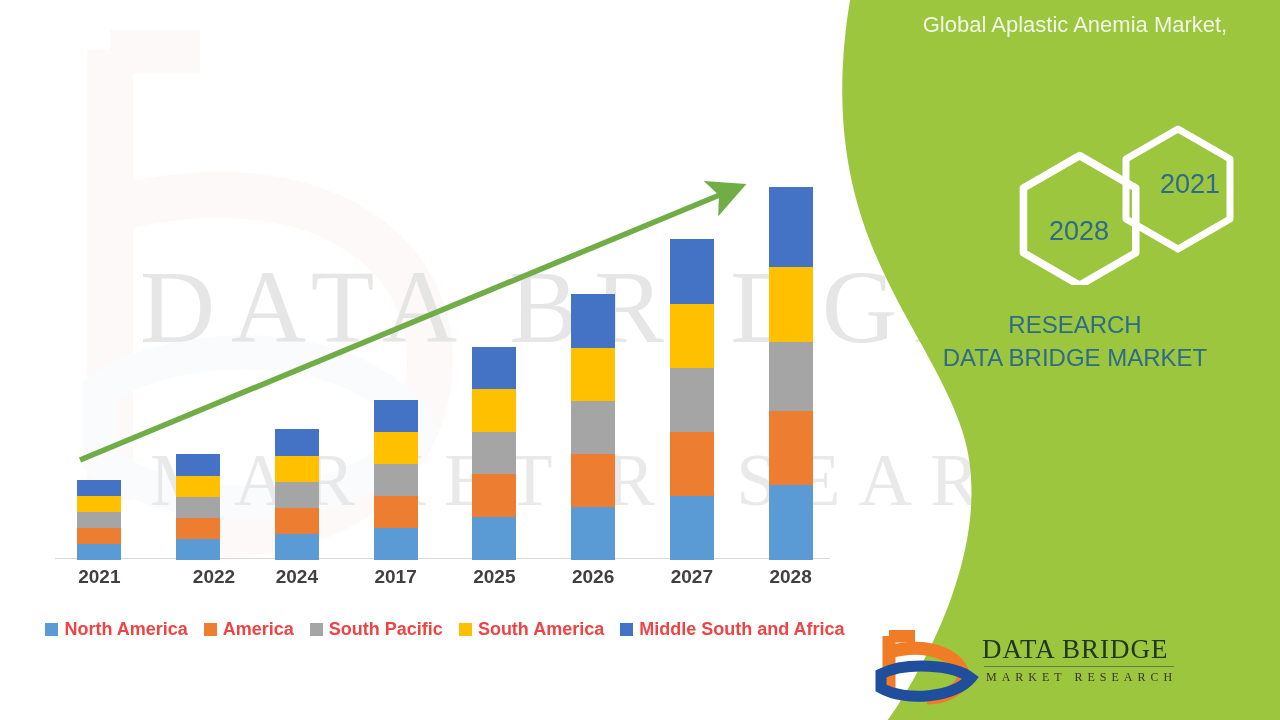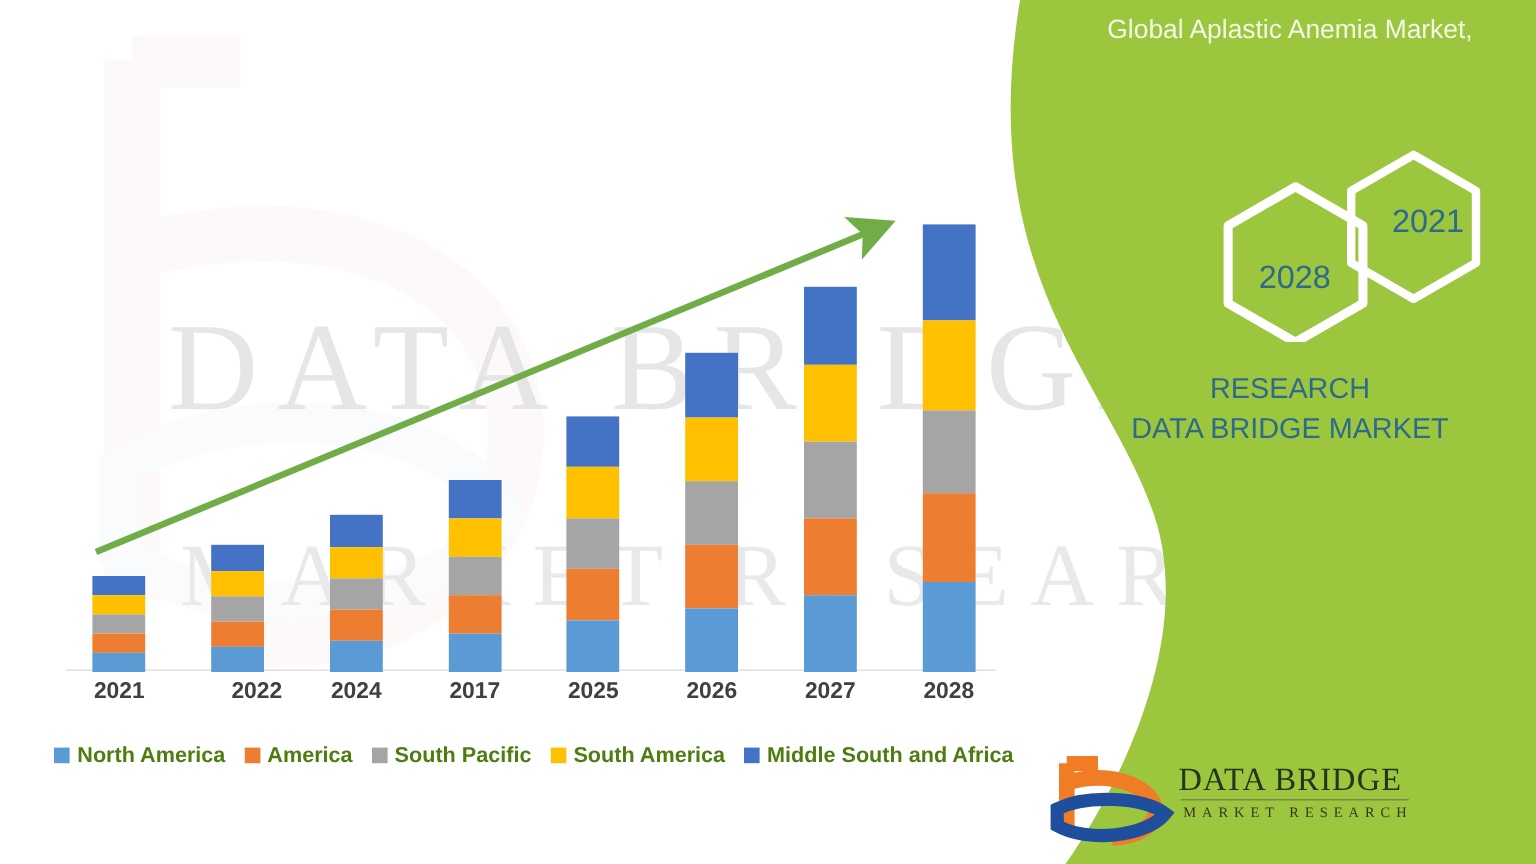--- a/index.html
+++ b/index.html
@@ -48,21 +48,21 @@
   }
 
   .arrow{position:absolute;left:0;top:0;width:1280px;height:720px;z-index:4;pointer-events:none;}
 
   .legend{
     position:absolute;left:50px;top:615px;width:790px;height:28px;
     display:flex;align-items:center;justify-content:center;gap:16px;z-index:5;
   }
   .legend-item{display:flex;align-items:center;gap:6px;}
   .legend-swatch{width:13px;height:13px;display:inline-block;}
-  .legend-label{font-size:18px;color:#4d7c0f;font-weight:bold;white-space:nowrap;}
+  .legend-label{font-size:18px;color:#ef4444;font-weight:bold;white-space:nowrap;}
 
   
   .green-panel{position:absolute;right:0;top:0;width:460px;height:720px;z-index:6;}
   .panel-content{position:absolute;right:0;top:0;width:420px;height:568px;z-index:7;}
   .panel-title{
     position:absolute;left:20px;top:8px;width:390px;text-align:center;
     color:#f2f7e6;font-size:22px;line-height:34px;
   }
   .hex-wrap{position:absolute;left:100px;top:125px;width:300px;height:160px;}
   .brand-text{

